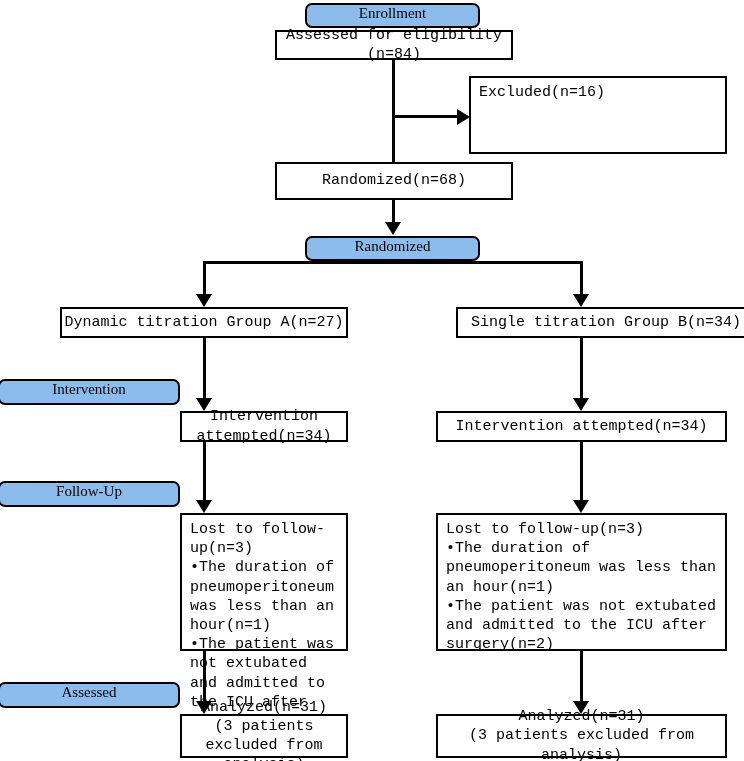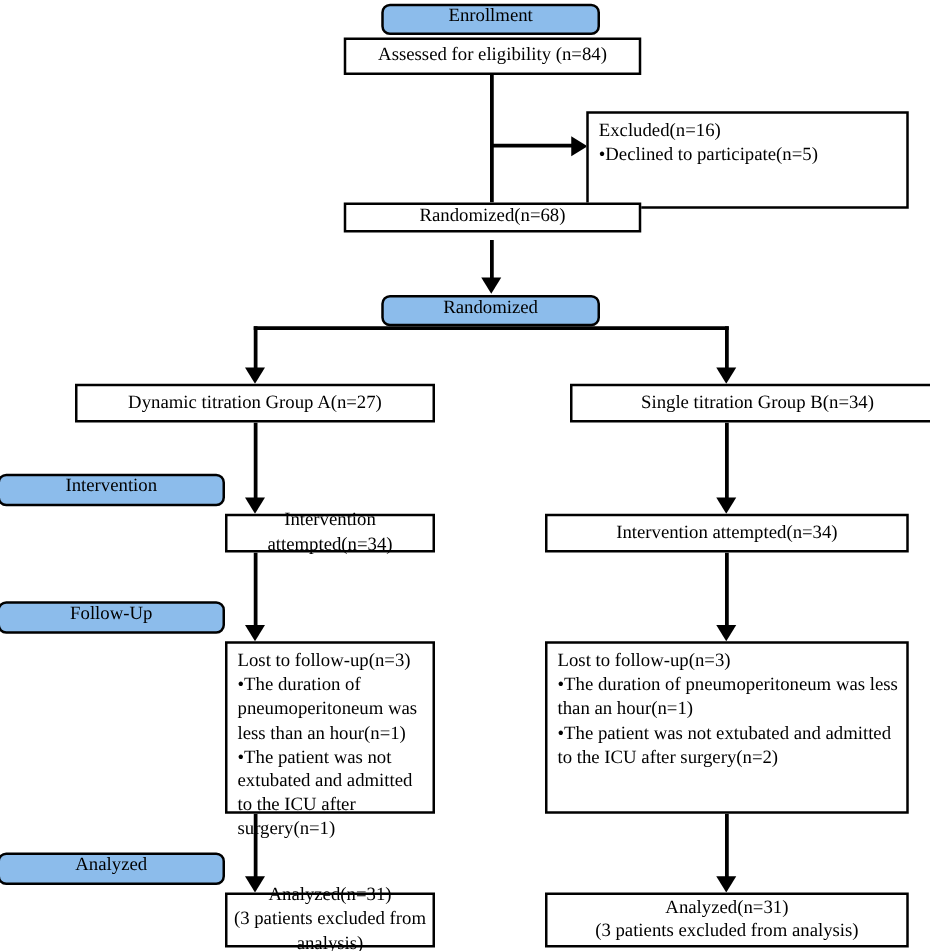--- a/index.html
+++ b/index.html
@@ -17,20 +17,21 @@
   }
   .box {
     position: absolute;
     box-sizing: border-box;
     border: 2px solid #000000;
     background: #ffffff;
     color: #000000;
     font-size: 15px;
     line-height: 1.28;
     z-index: 3;
+    font-family: Liberation Mono, monospace;
   }
   .box.center {
     display: flex;
     align-items: center;
     justify-content: center;
     text-align: center;
   }
   .box.left {
     padding: 5px 6px 5px 8px;
     text-align: left;
@@ -98,26 +99,25 @@
 
   <div class="box center" style="left:275px; top:30px; width:238px; height:30px;">
     <span>Assessed for eligibility (n=84)</span>
   </div>
 
   <div class="vline" style="left:392px; top:60px; height:102px;"></div>
 
   <div class="hline" style="left:392px; top:115px; width:70px;"></div>
   <div class="arrow-right" style="left:457px; top:109px;"></div>
 
-  <div class="box left lines" style="left:469px; top:76px; width:258px; height:78px;margin-top:13px;">
+  <div class="box left lines" style="left:469px; top:76px; width:258px; height:78px;">
     <p>Excluded(n=16)</p>
-    <p class="bullet">Declined to participate(n=5)</p>
   </div>
 
-  <div class="box center" style="left:275px; top:162px; width:238px; height:24px;">
+  <div class="box center" style="left:275px; top:162px; width:238px; height:38px;">
     <span>Randomized(n=68)</span>
   </div>
 
   <div class="vline" style="left:392px; top:192px; height:34px;"></div>
   <div class="arrow-down" style="left:385px; top:222px;"></div>
 
   <div class="banner" style="left:305px; top:236px; width:175px; height:25px;">
     <span>Randomized</span>
   </div>
 
@@ -170,21 +170,21 @@
     <p class="bullet">The duration of pneumoperitoneum was less than an hour(n=1)</p>
     <p class="bullet">The patient was not extubated and admitted to the ICU after surgery(n=2)</p>
   </div>
 
   <div class="vline" style="left:203px; top:651px; height:56px;"></div>
   <div class="arrow-down" style="left:196px; top:701px;"></div>
   <div class="vline" style="left:580px; top:651px; height:56px;"></div>
   <div class="arrow-down" style="left:573px; top:701px;"></div>
 
   <div class="banner" style="left:-2px; top:682px; width:182px; height:26px;">
-    <span>Analyzed</span>
+    <span>Assessed</span>
   </div>
 
   <div class="box lines" style="left:180px; top:714px; width:168px; height:44px; display:flex; flex-direction:column; align-items:center; justify-content:center; text-align:center;">
     <p>Analyzed(n=31)</p>
     <p>(3 patients excluded from analysis)</p>
   </div>
 
   <div class="box lines" style="left:436px; top:714px; width:291px; height:44px; display:flex; flex-direction:column; align-items:center; justify-content:center; text-align:center;">
     <p>Analyzed(n=31)</p>
     <p>(3 patients excluded from analysis)</p>

